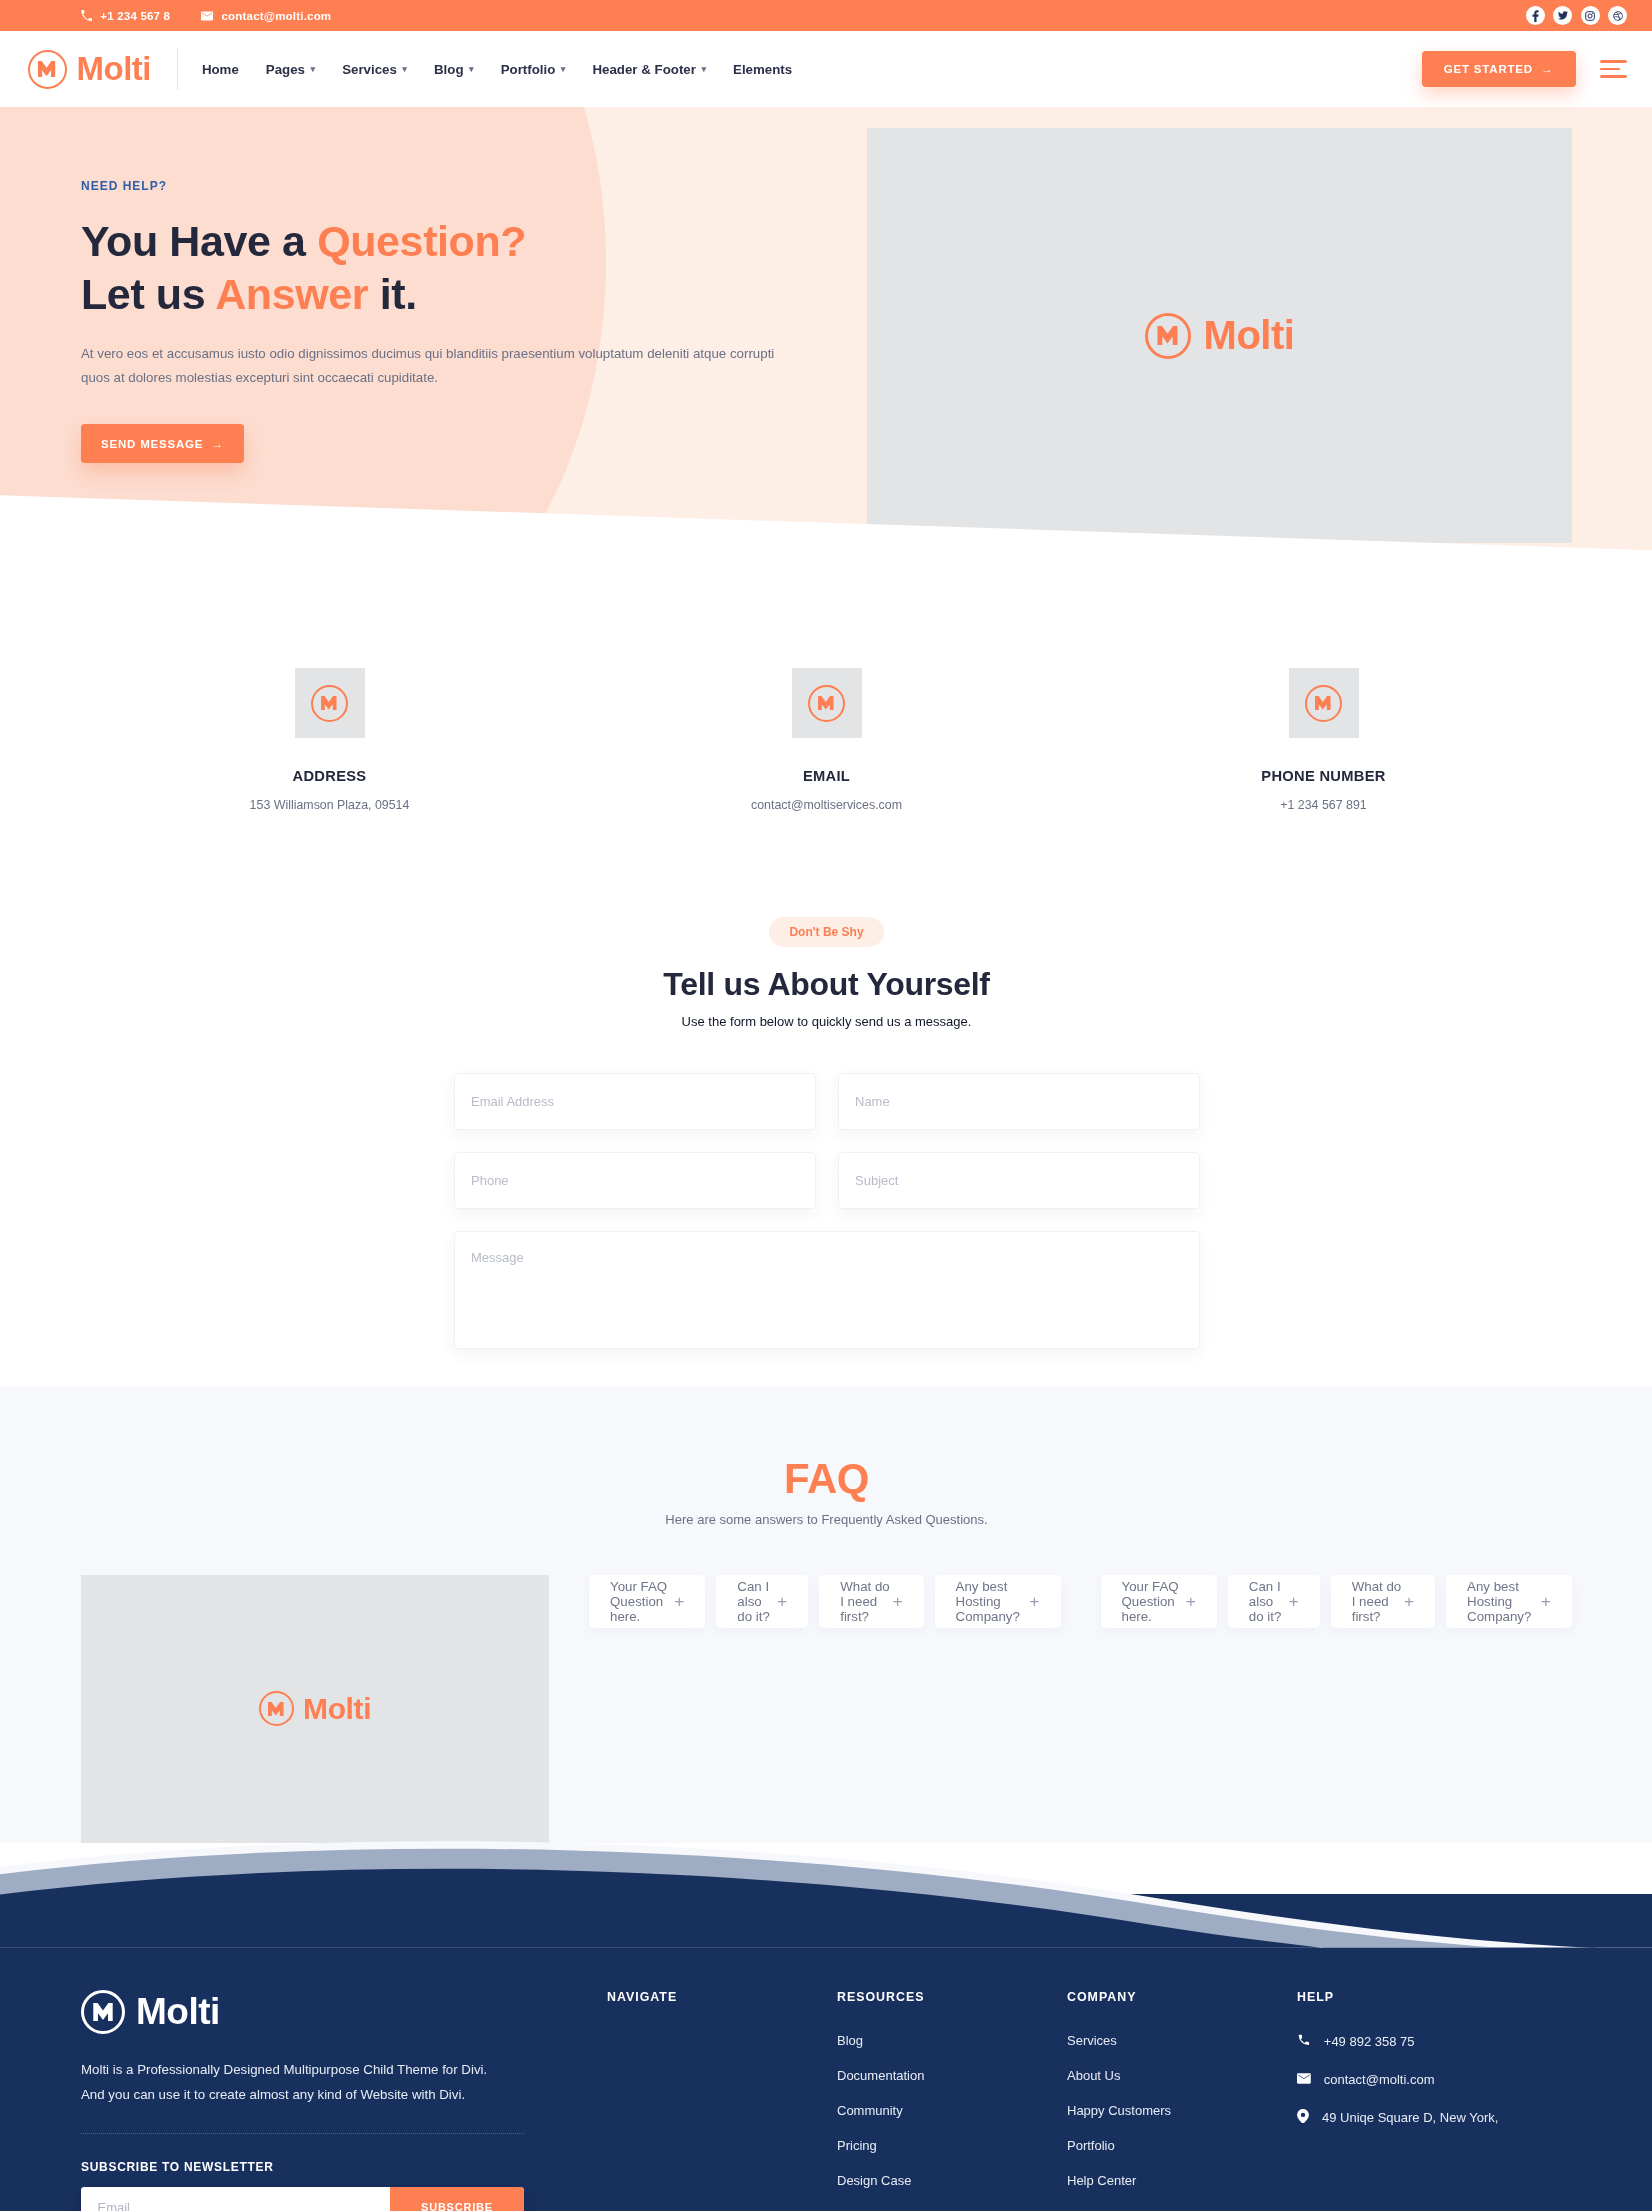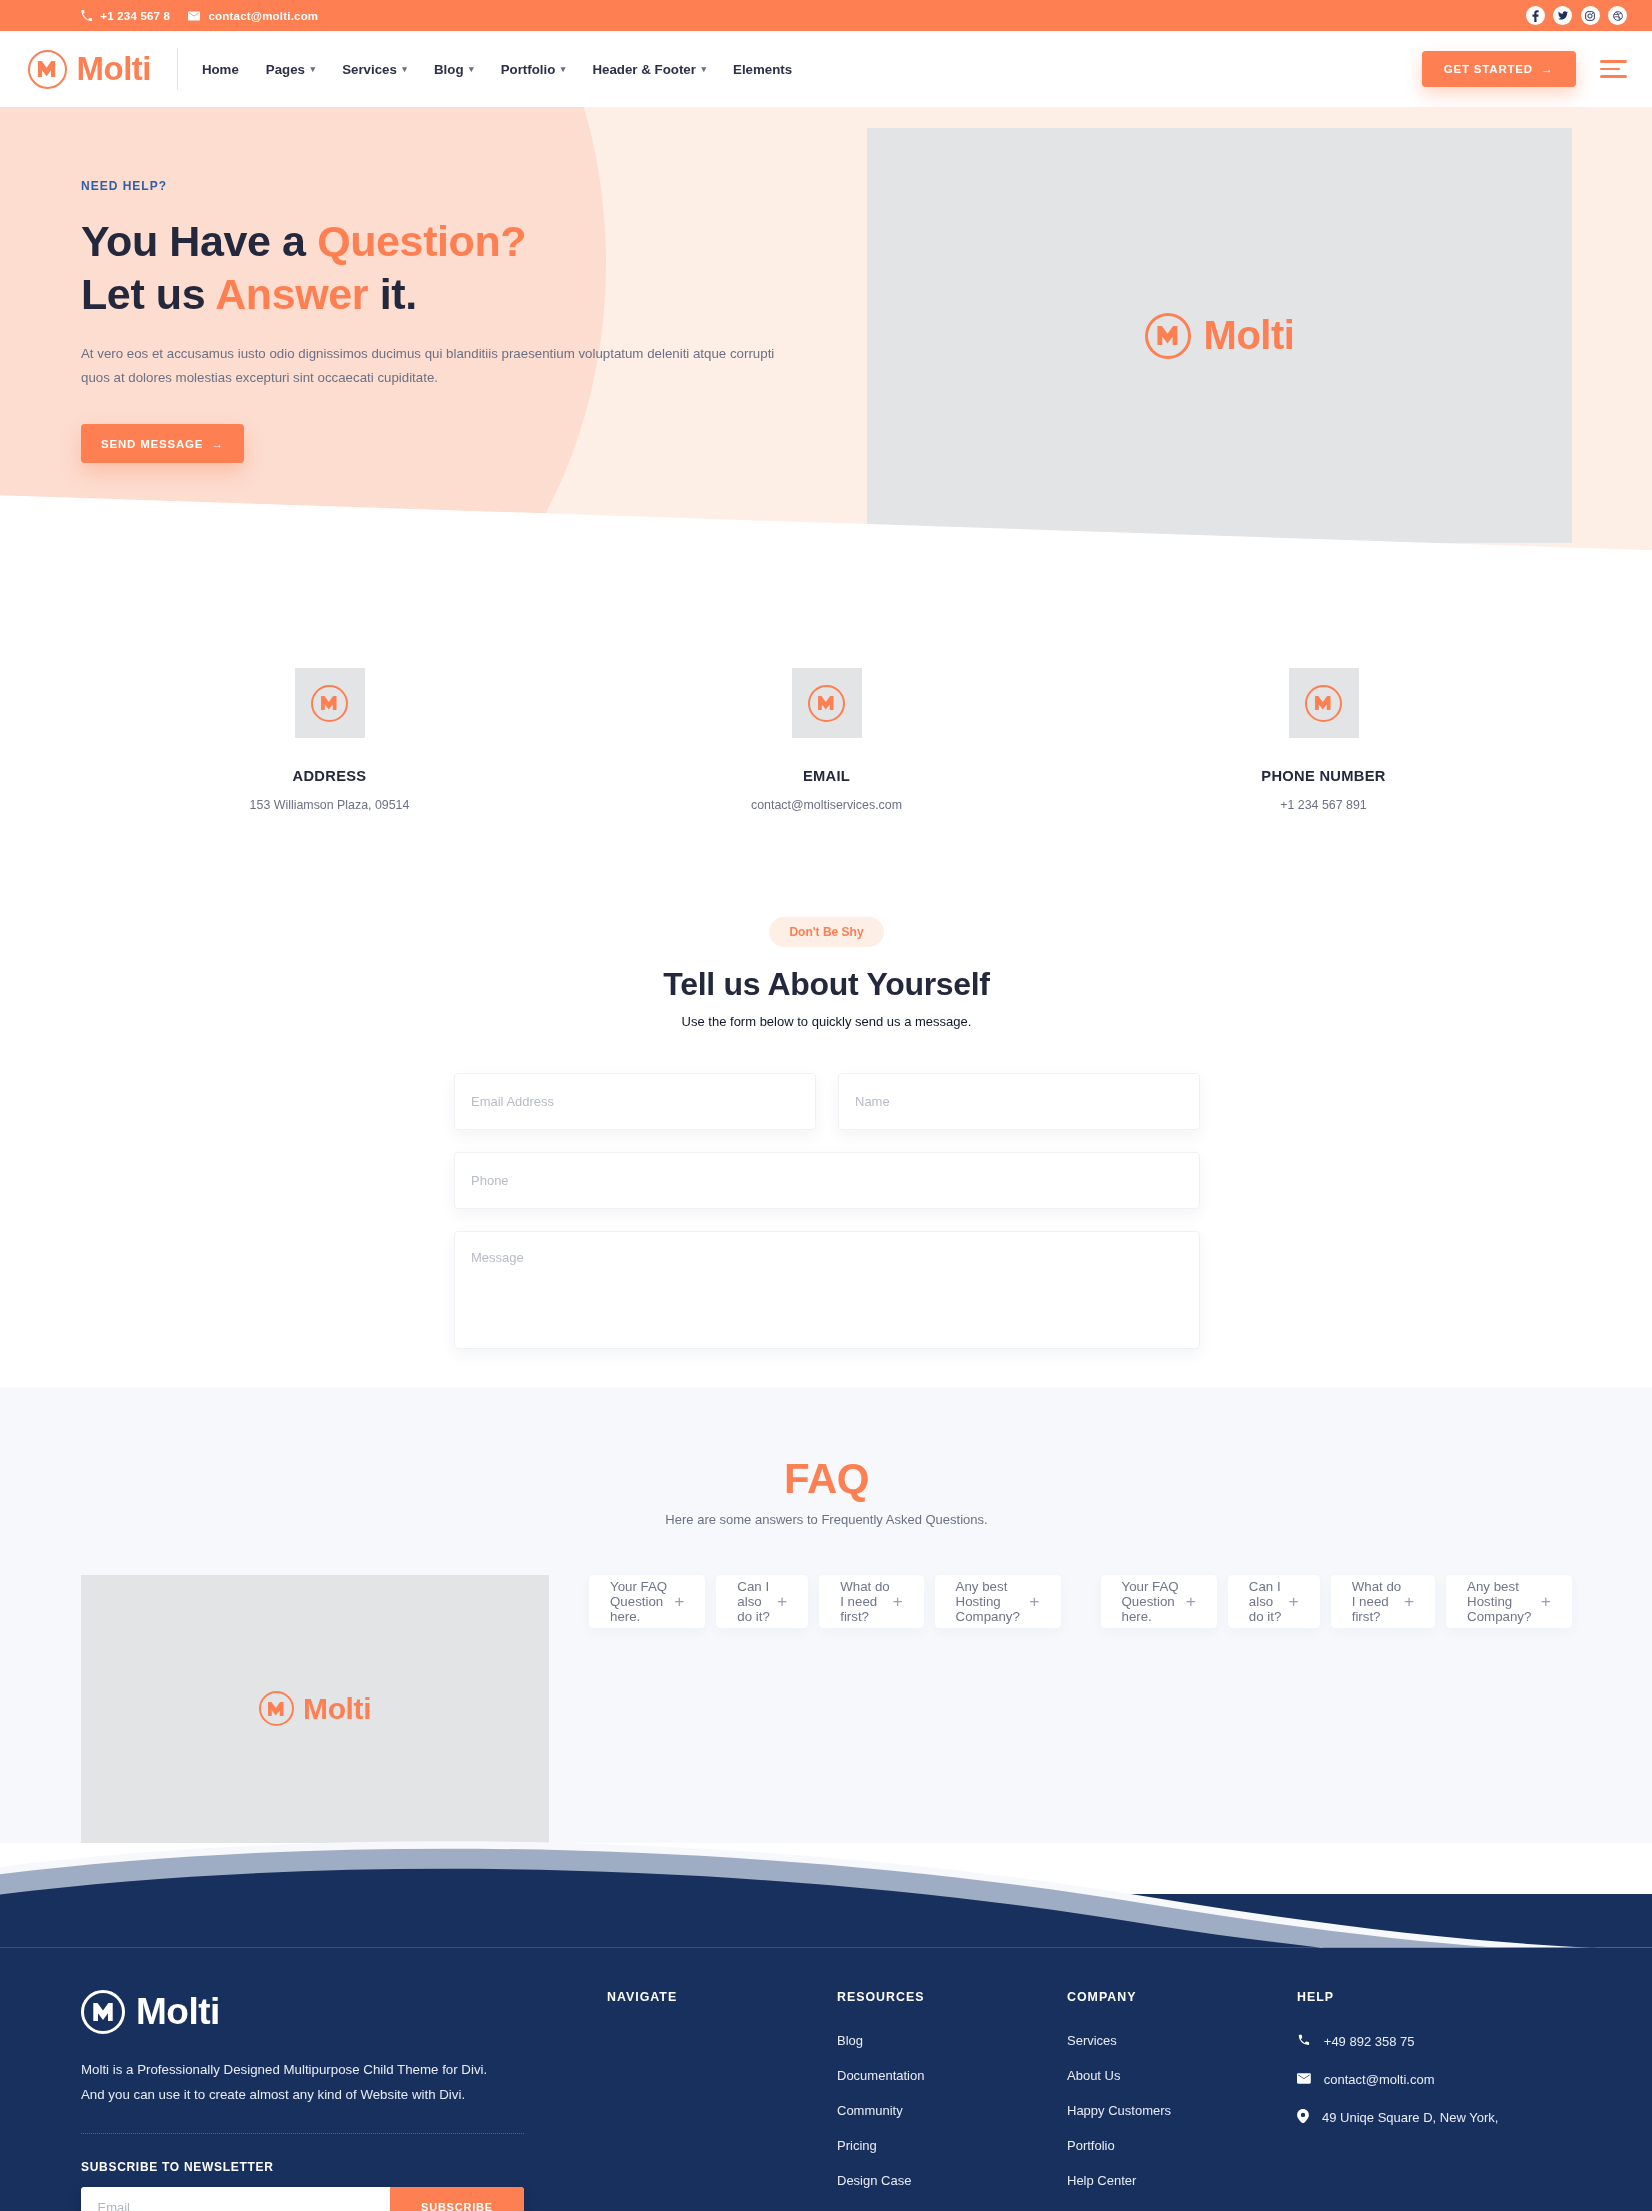--- a/index.html
+++ b/index.html
@@ -14,21 +14,21 @@
   
   .topbar {
     background: #fd7f52;
     height: 31px;
     display: flex;
     align-items: center;
     padding: 0 26px 0 81px;
     position: relative;
     z-index: 20;
   }
-  .topbar-left { display: flex; align-items: flex-start; gap: 18px; }
+  .topbar-left { display: flex; align-items: flex-start; gap: 31px; }
   .tb-item { display: flex; align-items: center; gap: 8.3px; color: #ffffff; font-size: 11.5px; font-weight: 600; letter-spacing: 0.2px; }
   .tb-item svg { display: block; }
   .topbar-right { margin-left: auto; display: flex; align-items: center; gap: 8.3px; }
   .soc-circle {
     width: 19px; height: 19px; border-radius: 50%;
     background: #ffffff; display: flex; align-items: center; justify-content: center;
     color: #22305b;
   }
   .soc-circle svg { display: block; }
 
@@ -375,20 +375,21 @@
       <h2 class="sec-h2">Tell us About Yourself</h2>
       <p class="sec-p">Use the form below to quickly send us a message.</p>
     </div>
     <div class="form-wrap">
       <div class="form-row">
         <input class="fld" placeholder="Email Address" style="">
         <input class="fld" placeholder="Name" style="">
       </div>
       <div class="form-row">
         <input class="fld" placeholder="Phone" style="">
+        <input class="fld" placeholder="Subject" style="">
       </div>
       <textarea class="fld-area" placeholder="Message" style=""></textarea>
     </div>
   </div>
 
   <div class="faq">
     <h2 class="faq-h2">FAQ</h2>
     <p class="faq-sub">Here are some answers to Frequently Asked Questions.</p>
     <div class="faq-grid">
       <div class="faq-img">

